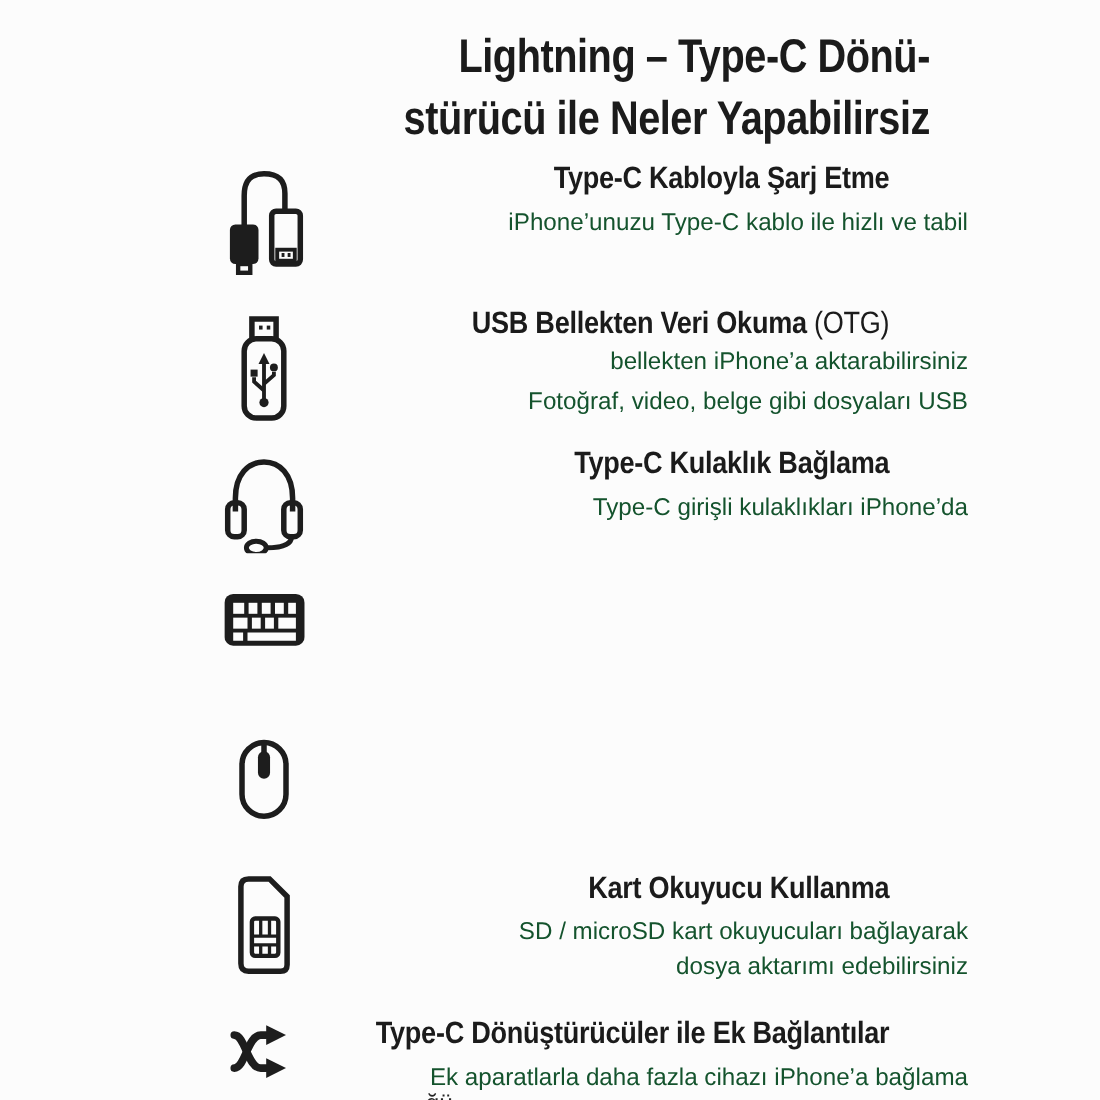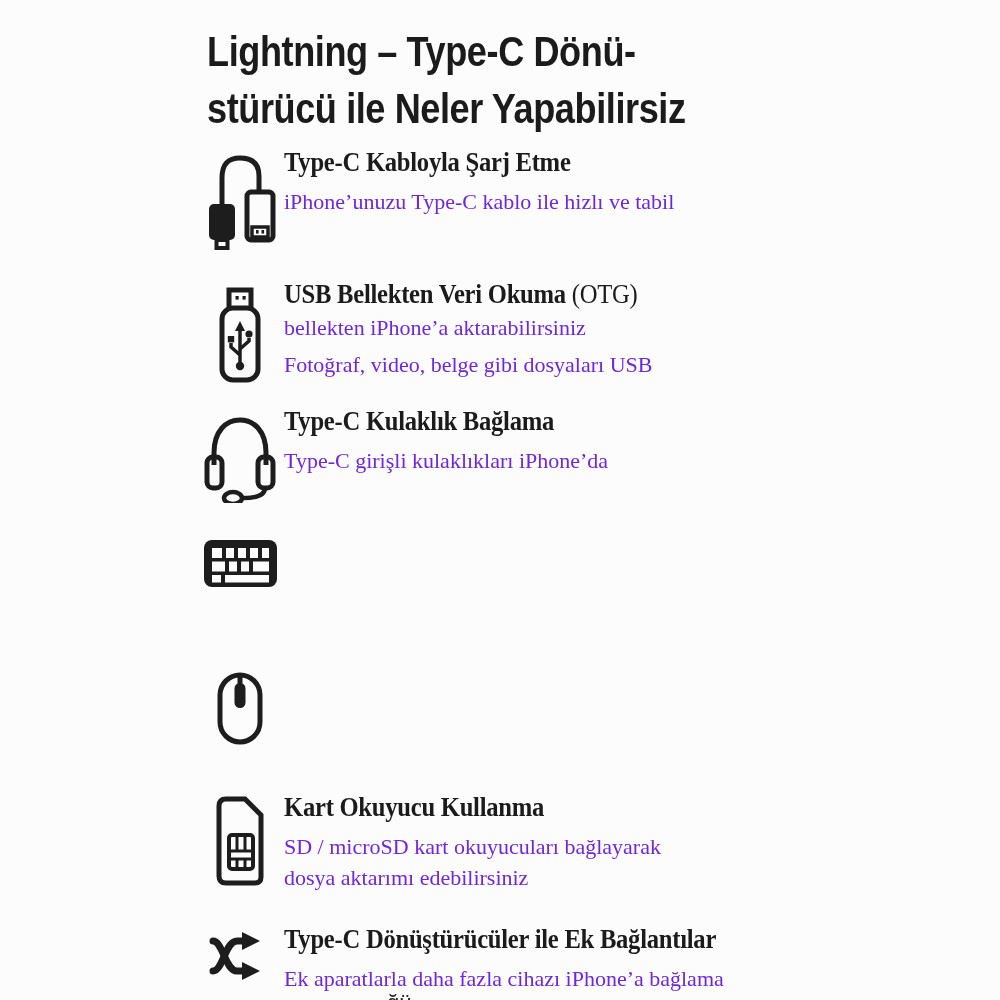--- a/index.html
+++ b/index.html
@@ -2,41 +2,41 @@
 <html><head>
 <meta charset="utf-8">
 <style>
   html,body{margin:0;padding:0;}
   body{
     width:1000px;height:1000px;overflow:hidden;position:relative;
     background:#fcfcfc;
     font-family:"Liberation Sans","DejaVu Sans",sans-serif;
     color:#1d1d1d;
   }
-  .page{position:absolute;inset:0;}
+  .page{position:absolute;inset:0;text-align:right;}
   .title{
     position:absolute;left:207px;top:-6px;width:760px;
     font-size:43px;font-weight:700;line-height:57px;letter-spacing:-0.5px;
     transform:scaleX(0.84);transform-origin:left top;
     color:#1b1b1b;
   }
   .item{position:absolute;left:200px;width:680px;}
   .icon-box{
     position:absolute;left:0;top:6px;width:80px;
     display:flex;justify-content:center;align-items:flex-start;
     color:#1d1d1d;
   }
-  .item-text{margin-left:84px;font-family:Liberation Serif, serif;}
+  .item-text{margin-left:84px;}
   .item-title{
     margin:0;font-size:28px;font-weight:700;line-height:36px;letter-spacing:-0.3px;
     transform:scaleX(0.88);transform-origin:left top;white-space:nowrap;
     color:#1b1b1b;
   }
   .item-title .suffix{font-weight:400;}
-  .item-desc{margin:0;font-size:22px;line-height:31px;color:#6d28d9;white-space:nowrap;}
+  .item-desc{margin:0;font-size:22px;line-height:31px;color:#14532d;white-space:nowrap;}
   .item-desc.first{margin-top:6px;}
   .clipped-line{
     position:absolute;left:387px;top:987px;margin:0;
     font-size:22px;line-height:31px;color:#242424;
   }
   svg{display:block;}
   .stroke{fill:none;stroke:#1d1d1d;}
   .fill{fill:#1d1d1d;stroke:none;}
   .keycap{fill:#fcfcfc;stroke:none;}
 </style>

